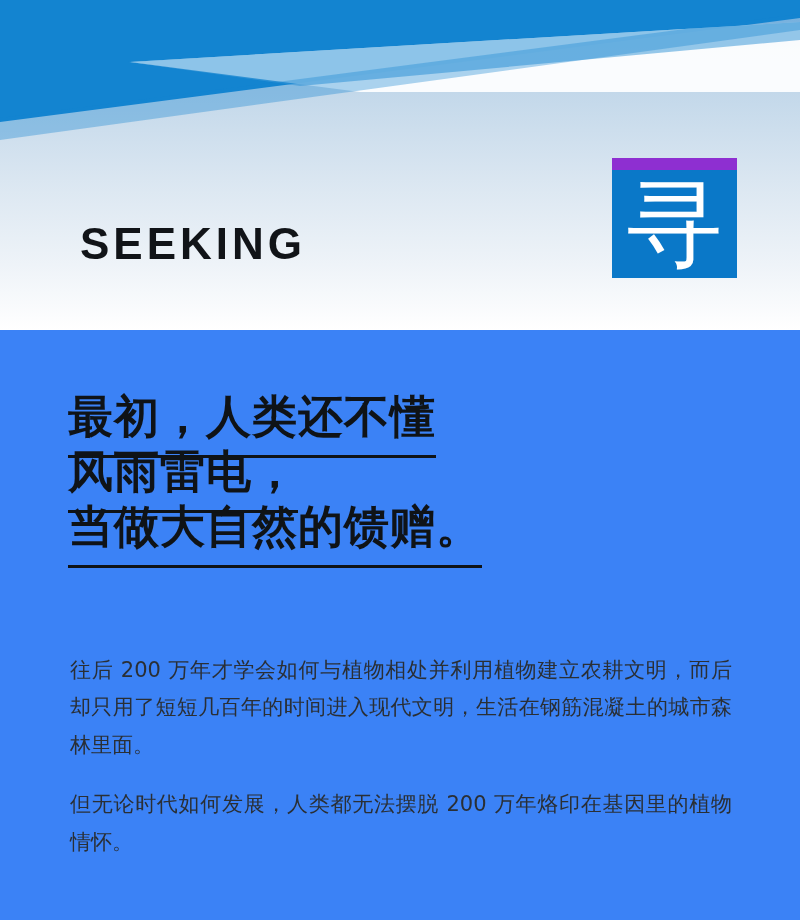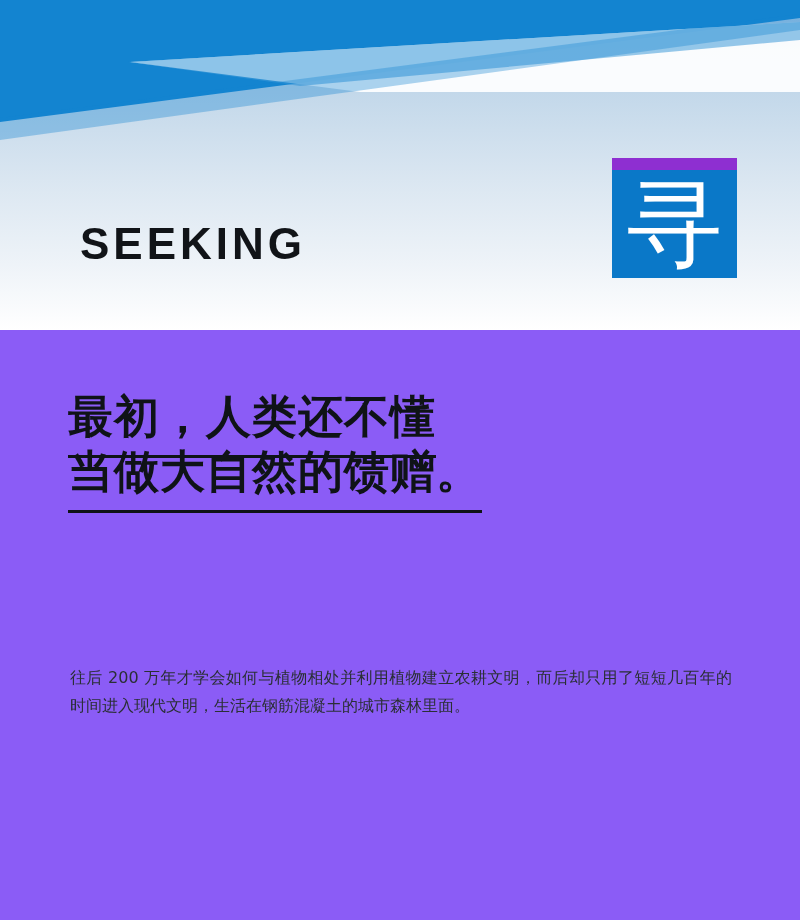--- a/index.html
+++ b/index.html
@@ -10,21 +10,21 @@
     width: 800px;
     height: 920px;
     overflow: hidden;
     font-family: "Liberation Sans", sans-serif;
     background: #ffffff;
   }
   .poster {
     position: relative;
     width: 800px;
     height: 920px;
-    background: #8b5cf6;
+    background: #3b82f6;
     overflow: hidden;
   }
 
   
   .banner {
     position: absolute;
     left: 0;
     top: 0;
     width: 800px;
     height: 330px;
@@ -120,25 +120,25 @@
   }
 
   
   .body-copy {
     position: absolute;
     left: 70px;
     top: 652px;
     width: 662px;
   }
   .para {
-    font-size: 16px;
+    font-size: 21px;
     line-height: 1.78;
     color: #2a2f35;
     font-family: "DejaVu Sans", sans-serif;
-    margin: 12px 0 22px 0;
+    margin: 0 0 22px 0;
     text-align: justify;
     text-justify: inter-ideograph;
   }
   .para:last-child {
     margin-bottom: 0;
   }
 </style>
 </head>
 <body>
 
@@ -157,20 +157,22 @@
   <div class="seeking">SEEKING</div>
 
   <div class="logo">
     <div class="logo-bar"></div>
     <div class="logo-box"></div>
     <div class="logo-glyph">寻</div>
   </div>
 
   <div class="headline">
     <div class="headline-line"><span class="u">最初，人类还不懂</span></div>
+    <div class="headline-line"><span class="u">风雨雷电，</span></div>
     <div class="headline-line"><span class="u">当做大自然的馈赠。</span></div>
   </div>
 
   <div class="body-copy">
     <p class="para">往后 200 万年才学会如何与植物相处并利用植物建立农耕文明，而后却只用了短短几百年的时间进入现代文明，生活在钢筋混凝土的城市森林里面。</p>
+    <p class="para">但无论时代如何发展，人类都无法摆脱 200 万年烙印在基因里的植物情怀。</p>
   </div>
 
 </div>
 
 </body></html>

